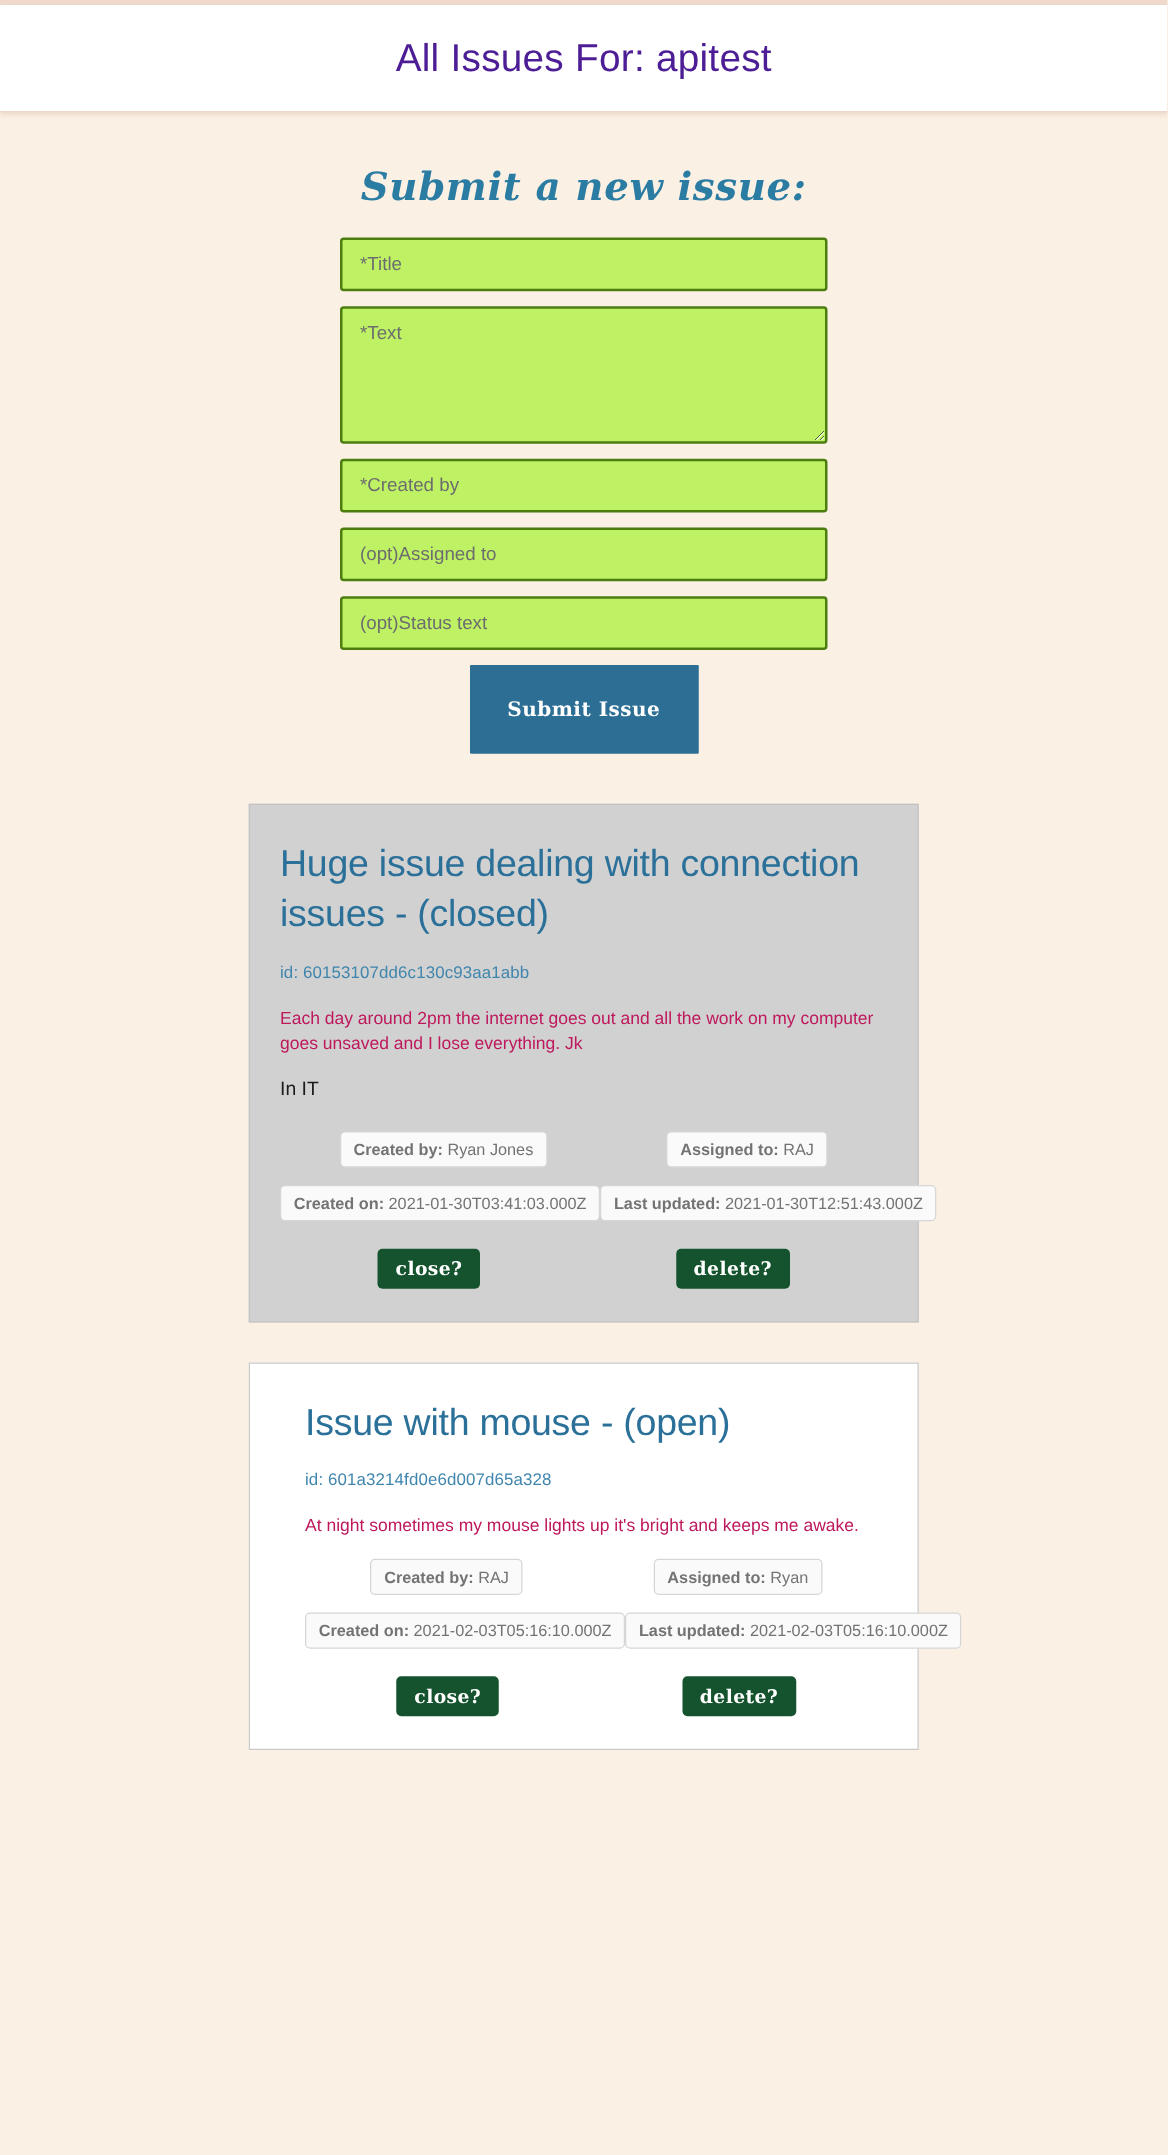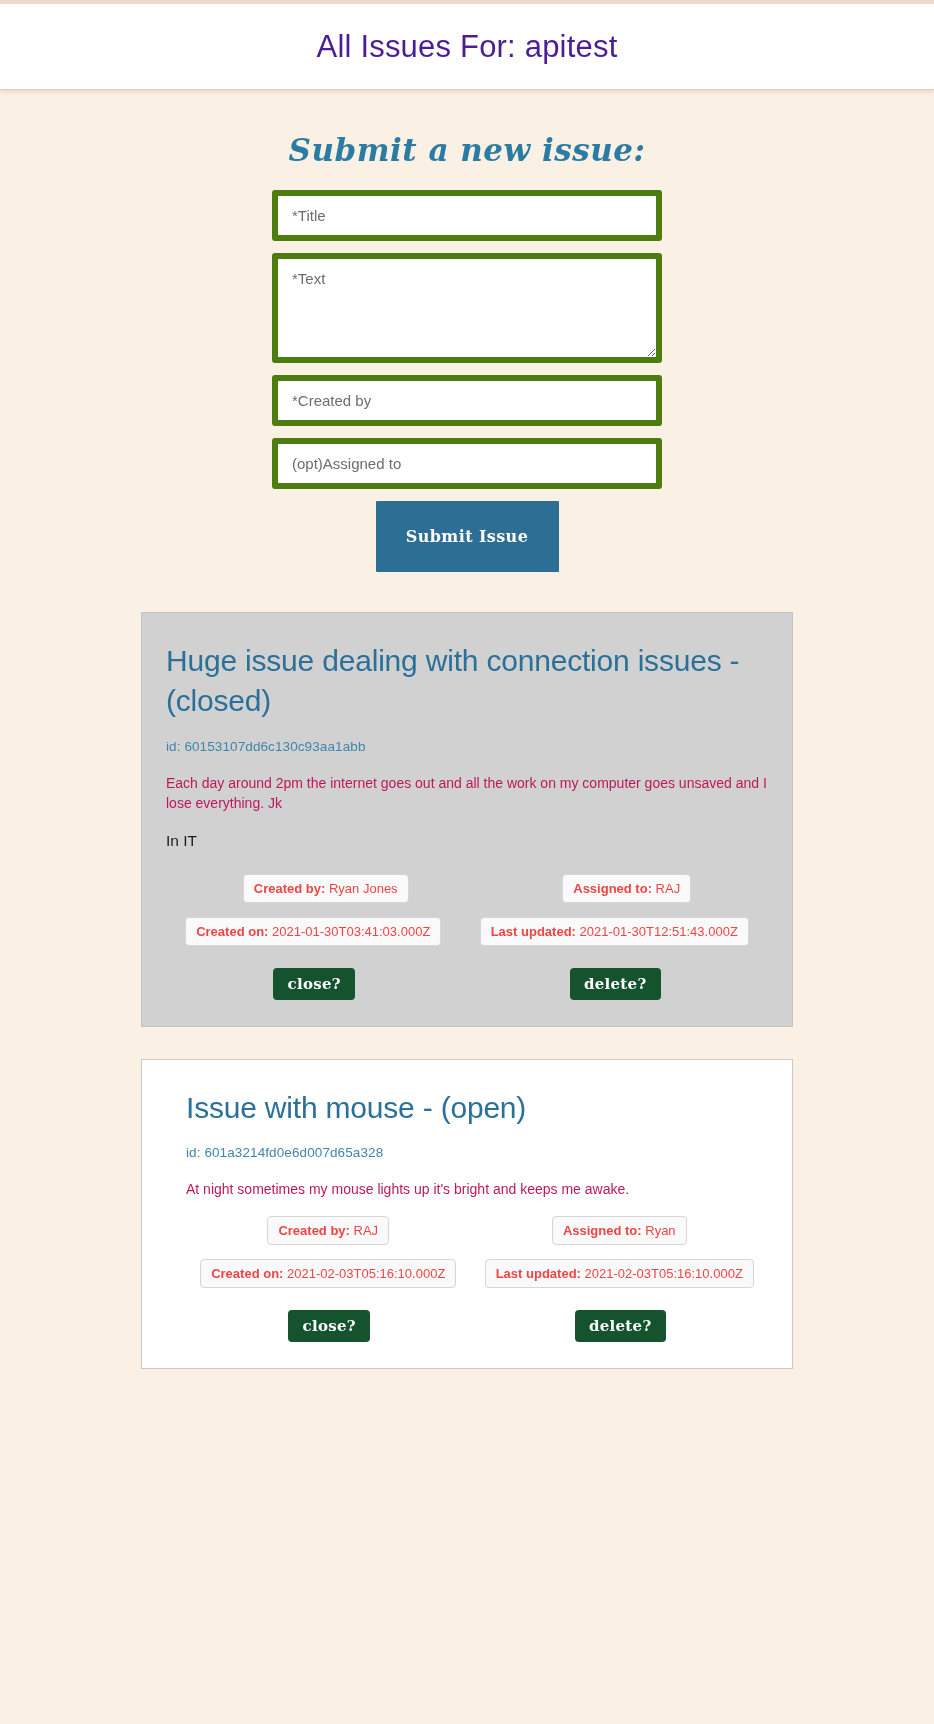--- a/index.html
+++ b/index.html
@@ -46,22 +46,22 @@
     letter-spacing: 0.5px;
   }
 
   .form {
     width: 390px;
     margin: 0 auto;
   }
   .field {
     display: block;
     width: 390px;
-    background: #ffffff;
-    border: 6px solid #4d7c0f;
+    background: #bef264;
+    border: 2px solid #4d7c0f;
     border-radius: 3px;
     padding: 11px 14px;
     font-family: "Liberation Sans", sans-serif;
     font-size: 15px;
     color: #6d6d6d;
     margin-bottom: 12px;
     outline: none;
   }
   .field::placeholder { color: #6d6d6d; opacity: 1; }
   textarea.field {
@@ -79,21 +79,21 @@
     font-weight: 700;
     font-size: 16px;
     letter-spacing: 0.4px;
     cursor: pointer;
     min-width: 183px;
   }
 
   
   .cards { margin-top: 40px; }
   .card {
-    width: 652px;
+    width: 536px;
     margin: 0 auto 32px auto;
     padding: 28px 24px 26px 24px;
     border: 1px solid #c3c3c3;
   }
   .card.closed { background: #d1d1d1; border-color: #c3c3c3; }
   .card.open   { background: #ffffff; border-color: #c9c9c9; padding-left: 44px; }
 
   .card h2 {
     margin: 0 0 18px 0;
     font-family: "Liberation Sans", sans-serif;
@@ -127,21 +127,21 @@
     justify-content: space-around;
     align-items: center;
     margin-bottom: 14px;
   }
   .badge {
     background: #fafafa;
     border: 1px solid #d6d6d6;
     border-radius: 4px;
     padding: 6px 10px;
     font-size: 13px;
-    color: #ef4444;
+    color: #737373;
     white-space: nowrap;
   }
   .badge b { font-weight: 700; }
 
   .btn-row {
     display: flex;
     justify-content: space-around;
     align-items: center;
     margin-top: 22px;
   }
@@ -171,20 +171,21 @@
 
   <div class="main">
 
     <div class="form-title">Submit a new issue:</div>
 
     <form class="form">
       <input class="field" type="text" placeholder="*Title" style="">
       <textarea class="field" placeholder="*Text" style=""></textarea>
       <input class="field" type="text" placeholder="*Created by" style="">
       <input class="field" type="text" placeholder="(opt)Assigned to" style="">
+      <input class="field" type="text" placeholder="(opt)Status text" style="">
       <div class="submit-wrap">
         <button type="submit" class="submit-btn">Submit Issue</button>
       </div>
     </form>
 
     <div class="cards">
 
       <div class="card closed">
         <h2>Huge issue dealing with connection issues - (closed)</h2>
         <p class="issue-id">id: 60153107dd6c130c93aa1abb</p>

